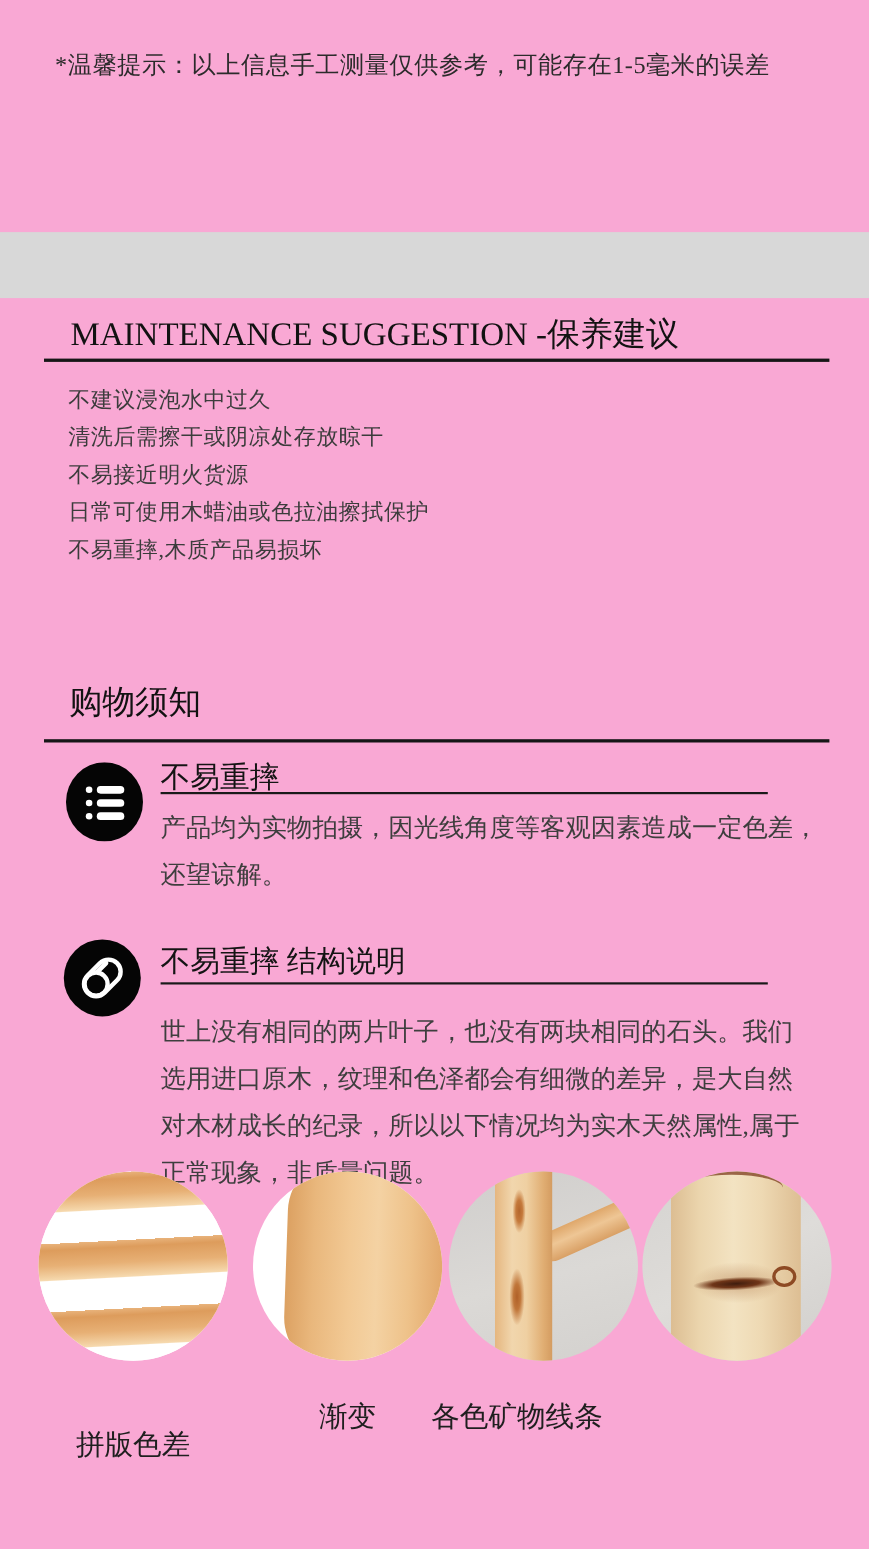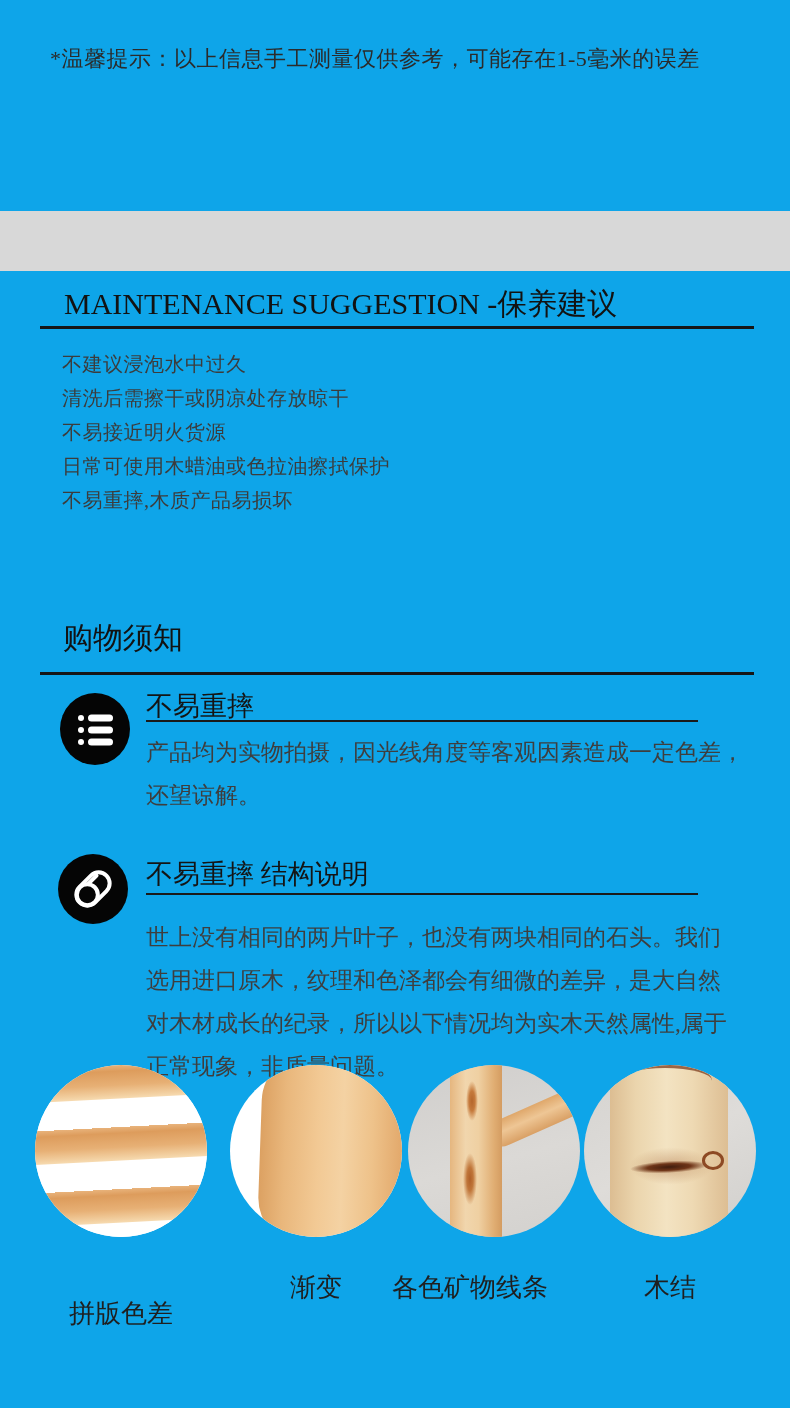--- a/index.html
+++ b/index.html
@@ -1,17 +1,17 @@
 <!DOCTYPE html>
 <html><head>
 <meta charset="utf-8">
 <style>
   html,body { margin:0; padding:0; background:#ffffff; }
   .page {
-    position:relative; width:790px; height:1408px; background:#0ea5e9;
+    position:relative; width:790px; height:1408px; background:#f9a8d4;
     overflow:hidden;
     font-family:"Liberation Serif","DejaVu Serif",serif;
   }
   
   .note { position:absolute; left:50px; top:44px; font-size:22px; color:#2b2b2b; letter-spacing:.5px; }
   
   .band { position:absolute; left:0; top:211px; width:790px; height:60px; background:#d8d8d8; }
   
   .main-title { position:absolute; left:64px; top:284px; margin:0; font-size:30px; font-weight:normal; color:#121212; white-space:nowrap; }
   .shop-title { position:absolute; left:63px; top:618px; margin:0; font-size:30px; font-weight:normal; color:#121212; white-space:nowrap; }
@@ -142,15 +142,14 @@
       <div class="rim"></div>
       <div class="knot-halo"></div>
       <div class="knot"></div>
       <div class="knot-eye"></div>
     </div>
   </div>
 
   <div class="feat-label l1">拼版色差</div>
   <div class="feat-label l2">渐变</div>
   <div class="feat-label l3">各色矿物线条</div>
-  <div class="feat-label l4">木结</div>
 
 </div>
 
 </body></html>

